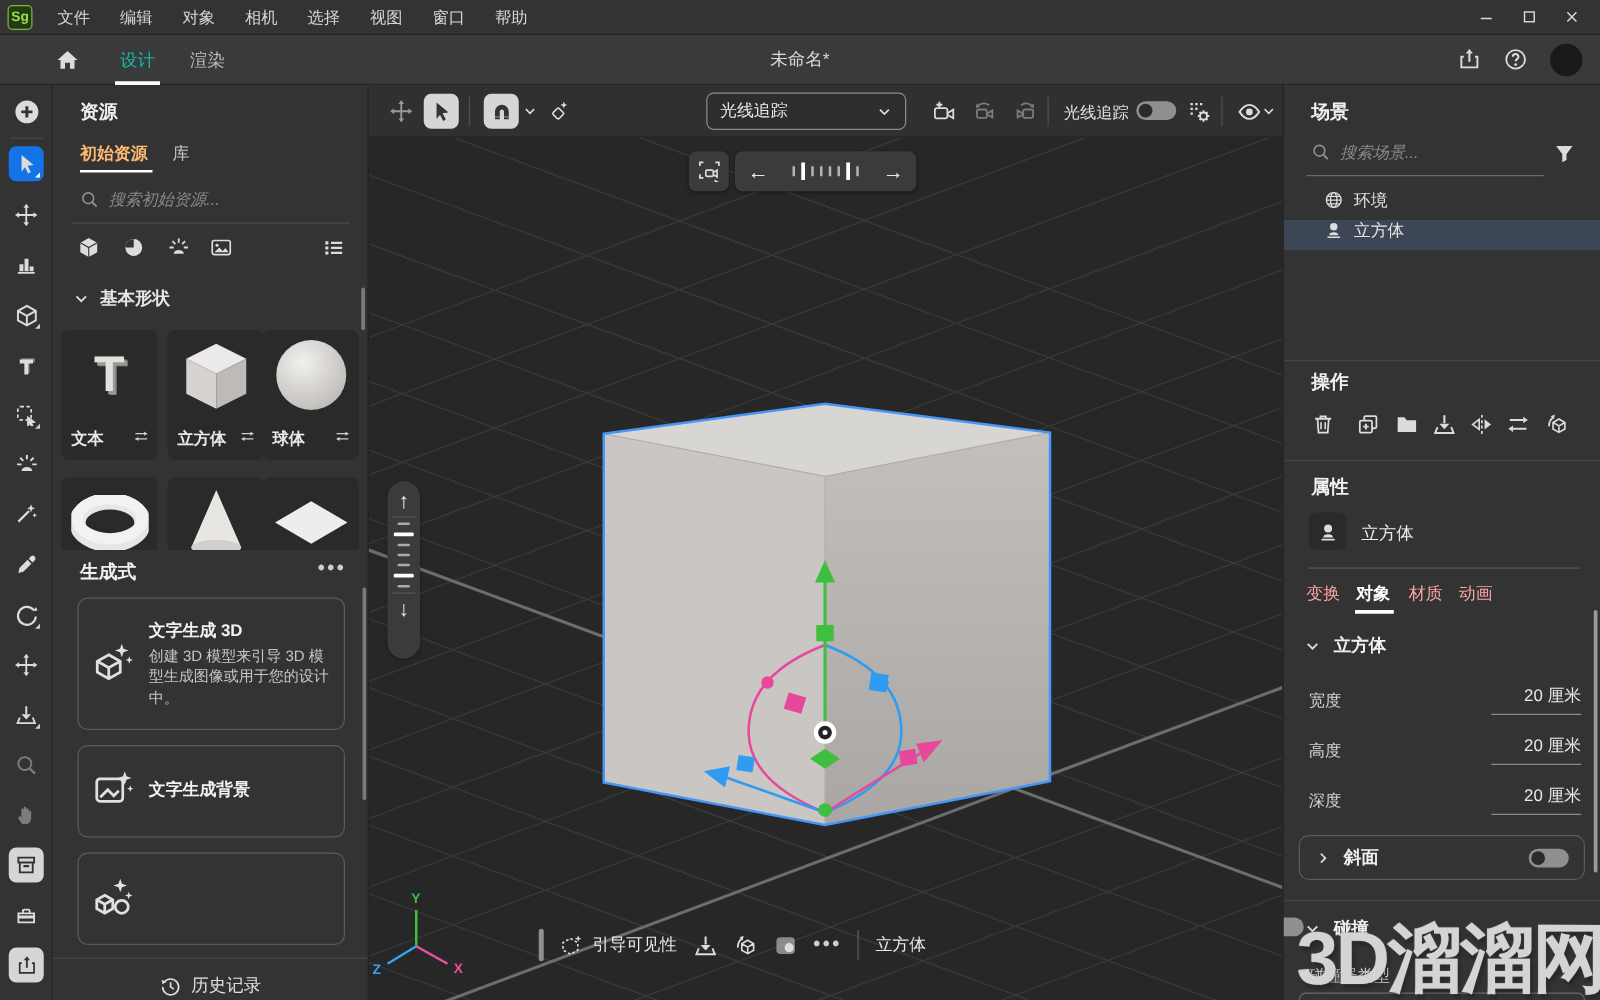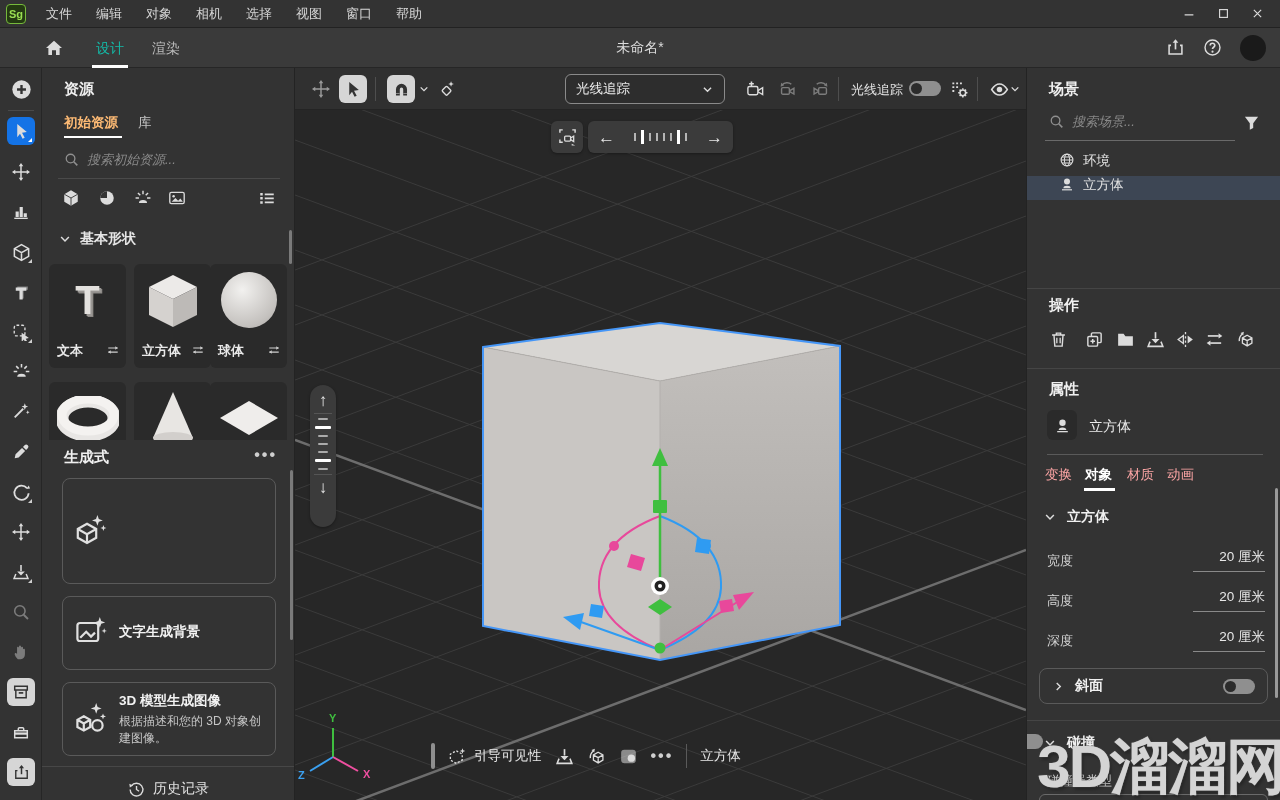--- a/index.html
+++ b/index.html
@@ -581,37 +581,37 @@
       </div>
   </div>
 
   <div id="generative">
     <div class="abs panel-title" style="left:22px; top:8px">生成式</div>
     <div class="abs dots" style="right:18px; top:6px">•••</div>
     <div class="gen-card" style="top:38px; height:106px">
       <span class="gen-icon"><svg width="32" height="32" viewBox="0 0 16 16">
             <use href="#i-gen3d"></use>
           </svg></span>
+      <div>
+        <div class="gen-title">文字生成 3D</div>
+        <div class="gen-desc">创建 3D 模型来引导 3D 模型生成图像或用于您的设计中。</div>
+      </div>
     </div>
     <div class="gen-card" style="top:156px; height:74px">
       <span class="gen-icon"><svg width="32" height="32" viewBox="0 0 16 16">
             <use href="#i-genbg"></use>
           </svg></span>
       <div>
         <div class="gen-title">文字生成背景</div>
       </div>
     </div>
     <div class="gen-card" style="top:242px; height:74px">
       <span class="gen-icon"><svg width="32" height="32" viewBox="0 0 16 16">
             <use href="#i-genimg"></use>
           </svg></span>
-      <div>
-        <div class="gen-title">3D 模型生成图像</div>
-        <div class="gen-desc">根据描述和您的 3D 对象创建图像。</div>
-      </div>
     </div>
     <div class="hline abs" style="left:0; top:326px; width:253px; background:#474747"></div>
     <div id="history-row" style="top:340px">
       <svg class="ic" width="17" height="17" viewBox="0 0 16 16">
           <use href="#i-history"></use>
         </svg>
       <span>历史记录</span>
     </div>
     <div class="scrollthumb" style="right:2px; top:30px; height:170px"></div>
   </div>

